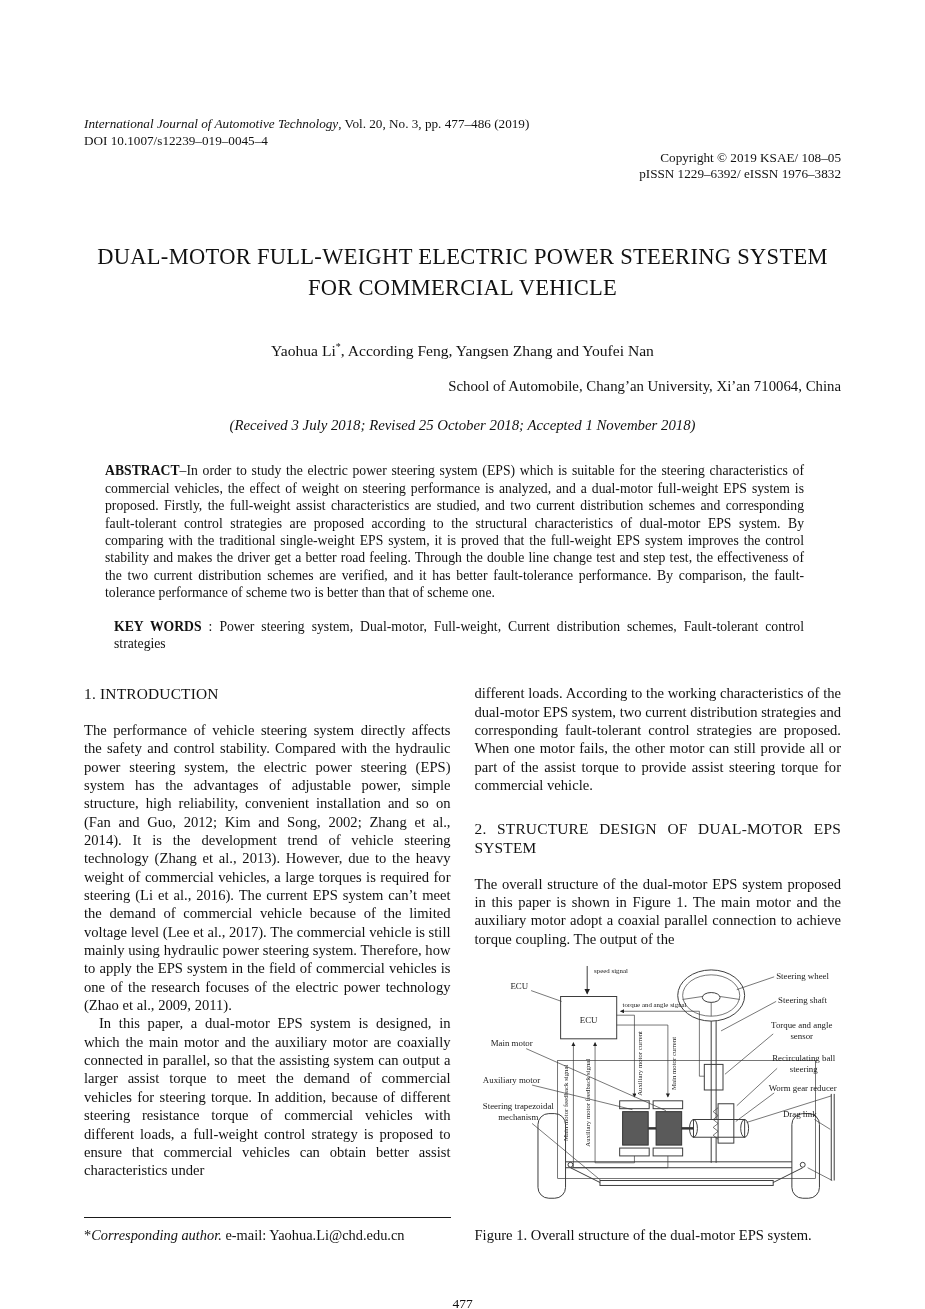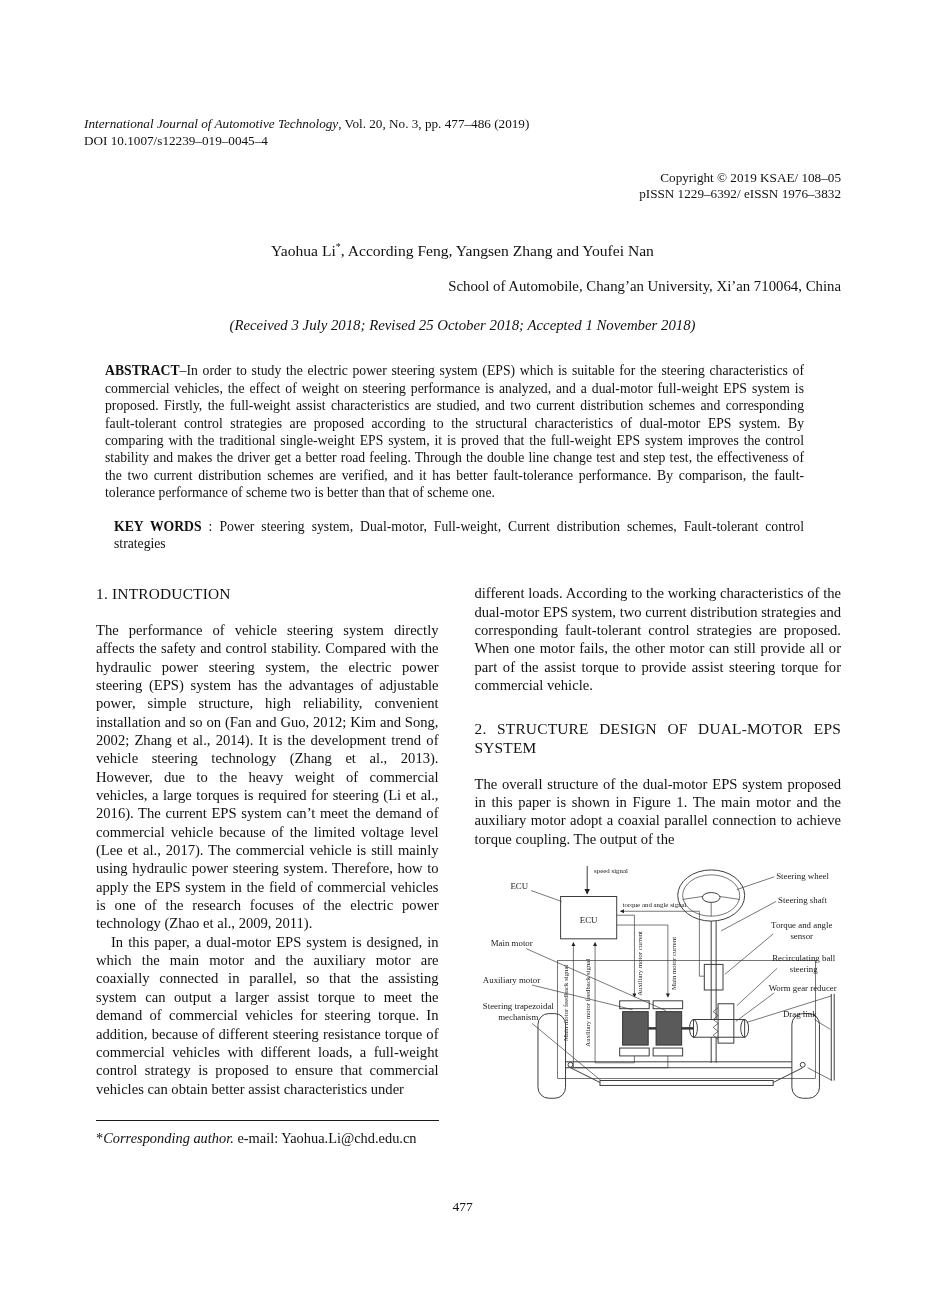--- a/index.html
+++ b/index.html
@@ -1,34 +1,34 @@
 <!DOCTYPE html>
 <html><head>
 <meta charset="utf-8">
 <style>
   html,body { margin:0; padding:0; background:#ffffff; }
   body { width:925px; height:1309px; font-family:"Liberation Serif", serif; color:#111; }
   .page { width:757px; margin:0 auto; padding-top:116px; }
 
   .hdr { display:flex; justify-content:space-between; font-size:13.2px; line-height:16.8px;flex-direction:column; }
   .hdr .left i { font-style:italic; }
-  .hdr .right { text-align:right;margin-top:20px; }
+  .hdr .right { text-align:right; }
 
   .title { text-align:center; font-size:22.5px; line-height:31px; margin-top:58px; letter-spacing:.3px; }
   .authors { text-align:center; font-size:15.6px; margin-top:38px; }
   .authors sup { font-size:10px; }
   .affil { text-align:right; font-size:14.8px; margin-top:18px; }
   .dates { text-align:center; font-size:14.8px; font-style:italic; margin-top:22px; }
 
   .abstract { margin:28px 37px 0 21px; font-size:13.7px; line-height:17.4px; text-align:justify; }
   .abstract b, .kw b { font-weight:bold; }
   .kw { margin:16px 37px 0 30px; font-size:13.7px; line-height:17.4px; text-align:justify; }
 
   .columns { display:flex; gap:24px; margin-top:32px; align-items:stretch; }
-  .col { width:366.5px; font-size:14.6px; line-height:18.35px; text-align:justify;margin-left:12px; }
+  .col { width:366.5px; font-size:14.6px; line-height:18.35px; text-align:justify; }
   .col-left { display:flex; flex-direction:column; }
   h2.sec { font-size:15.4px; font-weight:normal; margin:0 0 17px 0; line-height:19.5px; letter-spacing:.2px; }
   h2.sec2 { margin-top:24px; }
   p { margin:0; }
   p.indent { text-indent:15px; }
 
   .footblock { margin-top:auto; }
   .footrule { border-top:1.3px solid #1a1a1a; width:100%; height:0; margin-top:22px; }
   .footnote { font-size:14.4px; margin-top:8px; text-align:left; }
   .footnote i { }
@@ -53,20 +53,24 @@
     <div class="left">
       <div><i>International Journal of Automotive Technology</i><span>, Vol. 20, No. 3, pp. 477–486 (2019)</span></div>
       <div>DOI 10.1007/s12239–019–0045–4</div>
     </div>
     <div class="right">
       <div>Copyright © 2019 KSAE/ 108–05</div>
       <div>pISSN 1229–6392/ eISSN 1976–3832</div>
     </div>
   </div>
 
+  <div class="title">
+    <div>DUAL-MOTOR FULL-WEIGHT ELECTRIC POWER STEERING SYSTEM</div>
+    <div>FOR COMMERCIAL VEHICLE</div>
+  </div>
 
   <div class="authors"><span>Yaohua Li</span><sup>*</sup><span>, According Feng, Yangsen Zhang and Youfei Nan</span></div>
 
   <div class="affil">School of Automobile, Chang’an University, Xi’an 710064, China</div>
 
   <div class="dates">(Received 3 July 2018; Revised 25 October 2018; Accepted 1 November 2018)</div>
 
   <div class="abstract"><b>ABSTRACT</b><span>–In order to study the electric power steering system (EPS) which is suitable for the steering characteristics of commercial vehicles, the effect of weight on steering performance is analyzed, and a dual-motor full-weight EPS system is proposed. Firstly, the full-weight assist characteristics are studied, and two current distribution schemes and corresponding fault-tolerant control strategies are proposed according to the structural characteristics of dual-motor EPS system. By comparing with the traditional single-weight EPS system, it is proved that the full-weight EPS system improves the control stability and makes the driver get a better road feeling. Through the double line change test and step test, the effectiveness of the two current distribution schemes are verified, and it has better fault-tolerance performance. By comparison, the fault-tolerance performance of scheme two is better than that of scheme one.</span></div>
 
   <div class="kw"><b>KEY WORDS</b><span> : </span><span>Power steering system, Dual-motor, Full-weight, Current distribution schemes, Fault-tolerant control strategies</span></div>
@@ -179,18 +183,19 @@
           <line class="dgt" x1="345" y1="162" x2="361" y2="172"></line>
 
           <text class="lbl" x="16" y="87">Main motor</text>
           <line class="dgt" x1="52" y1="90" x2="194" y2="153"></line>
           <text class="lbl" x="8" y="125">Auxiliary motor</text>
           <line class="dgt" x1="58" y1="127" x2="160" y2="152"></line>
           <text class="lbl" x="44" y="151" text-anchor="middle">Steering trapezoidal</text>
           <text class="lbl" x="44" y="162" text-anchor="middle">mechanism</text>
           <line class="dgt" x1="58" y1="166" x2="128" y2="224"></line>
         </svg>
+        <div class="figcap">Figure 1. Overall structure of the dual-motor EPS system.</div>
       </div>
     </div>
   </div>
 
   <div class="pageno">477</div>
 </div>
 
 </body></html>

